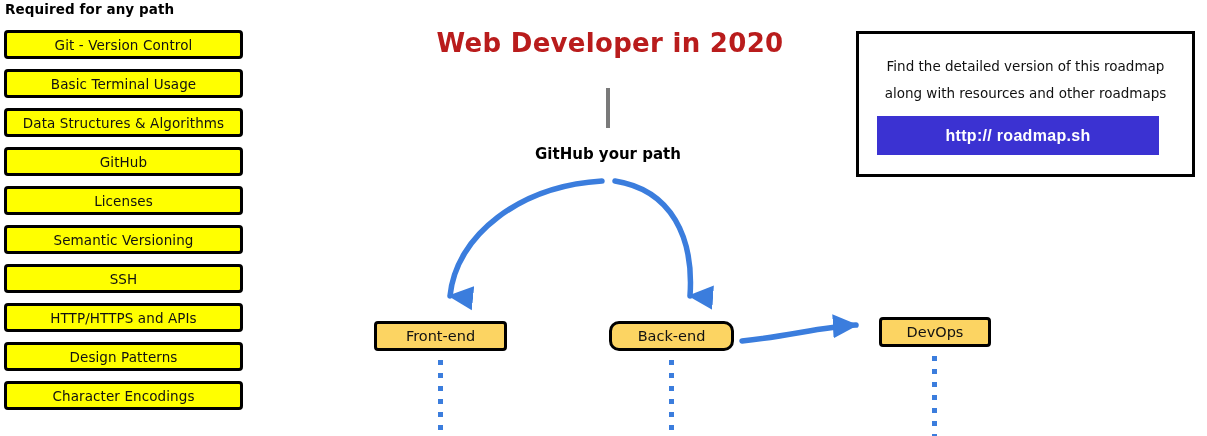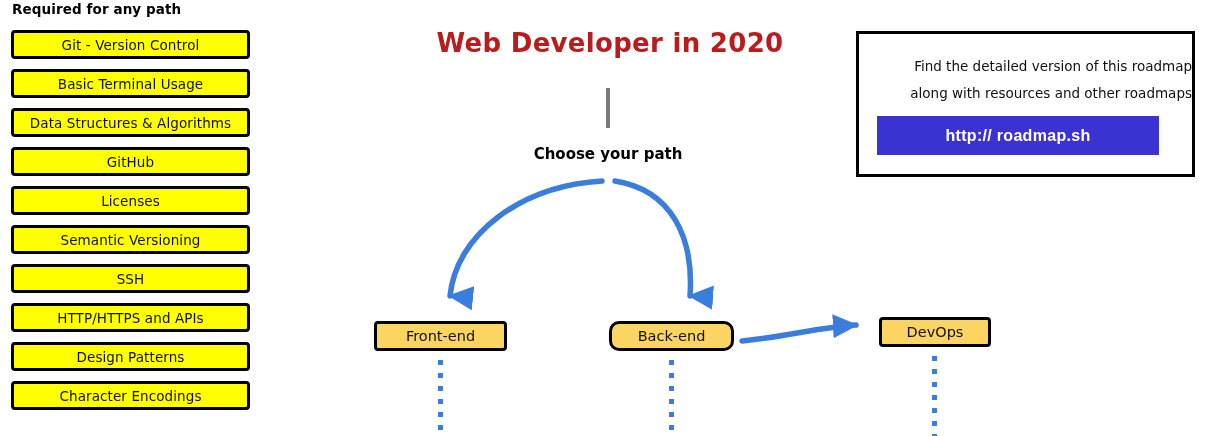--- a/index.html
+++ b/index.html
@@ -11,21 +11,21 @@
     width: 1207px;
     height: 436px;
     position: relative;
     overflow: hidden;
     font-family: "DejaVu Sans", sans-serif;
   }
 
   
   #sidebar {
     position: absolute;
-    left: 8px;
+    left: 1px;
     top: 0;
     width: 300px;
     height: 436px;
   }
   #sidebar-heading {
     position: absolute;
     left: 4px;
     top: 1px;
     font-size: 13.5px;
     font-weight: bold;
@@ -144,21 +144,21 @@
     width: 339px;
     height: 146px;
     box-sizing: border-box;
     background: #ffffff;
     border: 3px solid #000000;
   }
   .info-line {
     position: absolute;
     left: 0;
     width: 333px;
-    text-align: right;
+    text-align: center;
     font-size: 13.5px;
     color: #111111;
     white-space: nowrap;
   }
   #info-line-1 { top: 24px; }
   #info-line-2 { top: 51px; }
   #info-button {
     position: absolute;
     left: 18px;
     top: 82px;
@@ -217,21 +217,21 @@
     <div class="skill-box">
       <span class="skill-label">Character Encodings</span>
     </div>
   </div>
 </div>
 
 <div id="page-title">Web Developer in 2020</div>
 
 <div id="title-stem"></div>
 
-<div id="choose-path-label">Choose your path</div>
+<div id="choose-path-label">GitHub your path</div>
 
 <svg id="arrows" viewBox="0 0 1207 436" width="1207" height="436">
   <defs>
     <marker id="arrowhead-down" markerWidth="5" markerHeight="5" refX="2.2" refY="4.2" orient="auto" markerUnits="strokeWidth">
       <path d="M0,0 L4.4,0 L2.2,4.6 Z" fill="#3b7ddd"></path>
     </marker>
     <marker id="arrowhead-right" markerWidth="5" markerHeight="5" refX="4.2" refY="2.2" orient="auto" markerUnits="strokeWidth">
       <path d="M0,0 L4.6,2.2 L0,4.4 Z" fill="#3b7ddd"></path>
     </marker>
   </defs>

